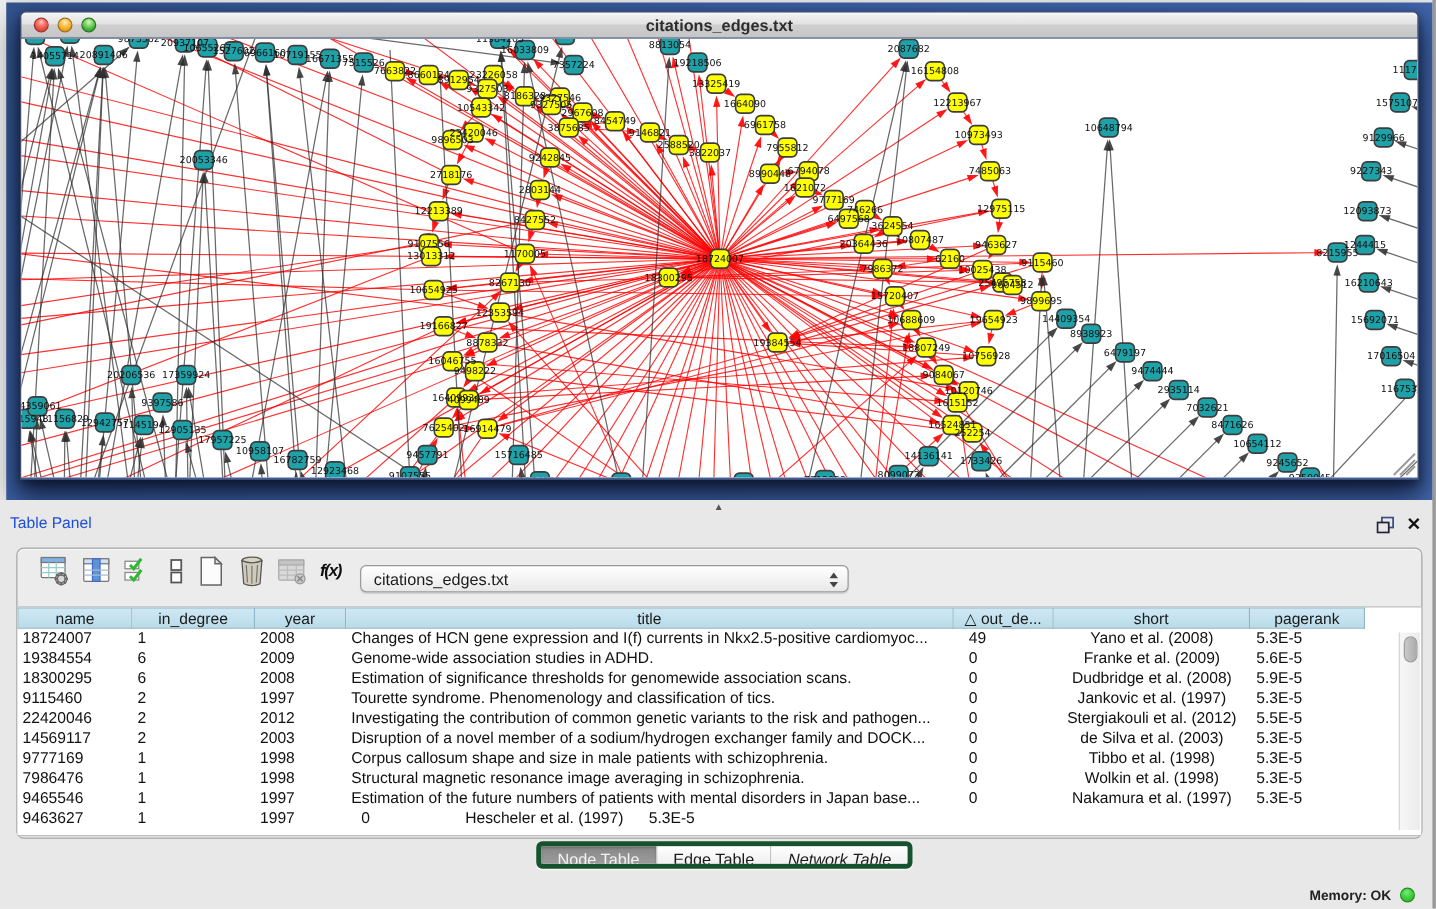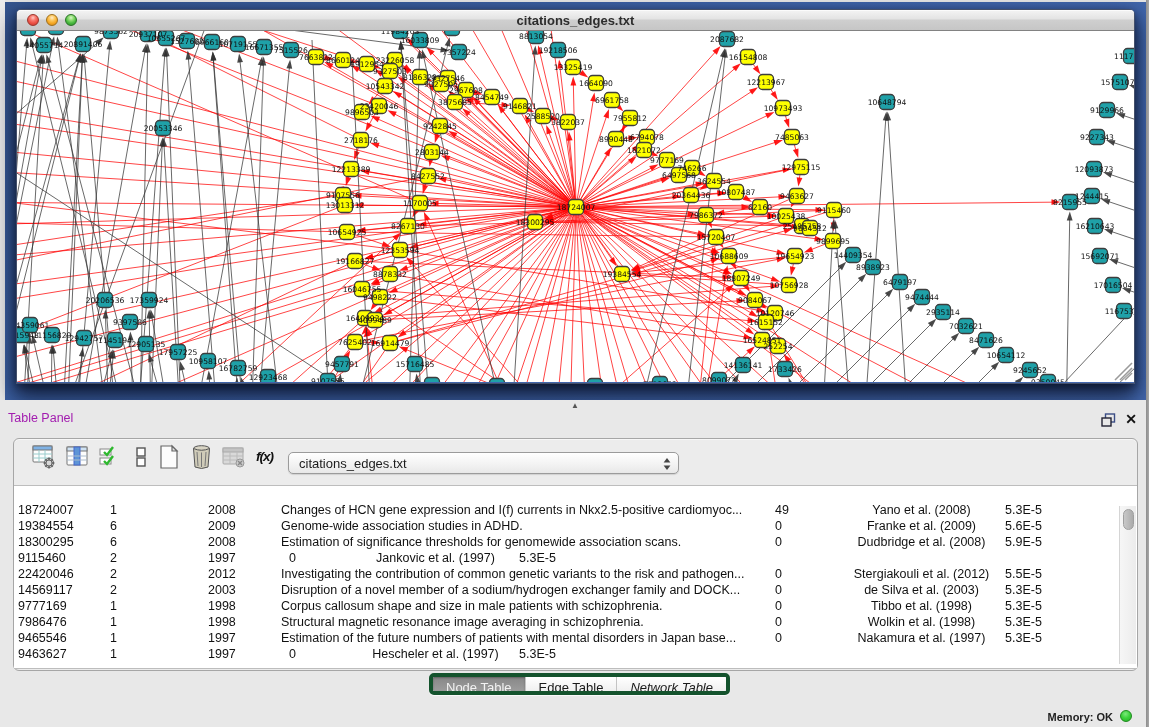--- a/index.html
+++ b/index.html
@@ -30,21 +30,21 @@
   .tl.yellow{ left:29px; background:radial-gradient(circle at 50% 28%, #ffeccb 0%, #fdca64 30%, #f6a824 62%, #cd831b 100%); border:1px solid #9e6f1d; }
   .tl.green { left:48px; background:radial-gradient(circle at 50% 28%, #d8f5c8 0%, #8edc72 30%, #47b83d 62%, #2f8c2c 100%); border:1px solid #2a7327; }
 
   .canvas { position:absolute; left:0; top:21px; width:1117px; height:351px; background:#ffffff; overflow:hidden; }
   .canvas svg { display:block; }
   .resize-grip { position:absolute; right:1px; bottom:1px; width:22px; height:22px; }
 
   
   .table-panel { position:absolute; left:0; top:400px; width:1146px; height:327px; background:#e8e8e8; }
   .tp-header { position:absolute; left:0; top:3px; width:100%; height:29px; }
-  .tp-title { position:absolute; left:8px; top:8px; font-size:12.5px; color:#a21caf; }
+  .tp-title { position:absolute; left:8px; top:8px; font-size:12.5px; color:#1d4ed8; }
   .tp-float { position:absolute; left:1101px; top:10px; width:15px; height:14px; }
   .tp-close { position:absolute; left:1123px; top:7px; width:16px; height:18px; font-size:14px;
               font-weight:bold; color:#111; line-height:18px; text-align:center; }
   .splitter-caret { position:absolute; left:569px; top:-1px; width:12px; height:7px; font-size:8px;
                     color:#555; line-height:7px; text-align:center; }
 
   .tp-body { position:absolute; left:13px; top:38px; width:1125px; height:233px;
              background:#ececec; border:1px solid #a6a6a6; border-radius:6px;
              box-shadow:inset 0 1px 0 rgba(255,255,255,0.6); }
 
@@ -1160,20 +1160,29 @@
       <div class="dropdown">
         <span class="dropdown-text">citations_edges.txt</span>
         <svg class="dropdown-stepper" viewBox="0 0 10 20">
           <path d="M5 4 L8.4 8.5 L1.6 8.5 Z" fill="#444"></path>
           <path d="M5 16 L8.4 11.5 L1.6 11.5 Z" fill="#444"></path>
         </svg>
       </div>
     </div>
 
     <div class="tablewrap">
+      <div class="thead" id="thead">
+          <div class="th" style="width: 92px;">name</div>
+          <div class="th" style="width: 98px;">in_degree</div>
+          <div class="th" style="width: 73px;">year</div>
+          <div class="th" style="width: 486px;">title</div>
+          <div class="th" style="width: 80px;">△ out_de...</div>
+          <div class="th" style="width: 157px;">short</div>
+          <div class="th" style="width: 92px;">pagerank</div>
+        </div>
       <div class="tbody" id="tbody">
           <div class="tr">
             <div class="td left" style="width: 92px; padding-left: 4px;">18724007</div>
             <div class="td left" style="width: 98px; padding-left: 4px;">1</div>
             <div class="td left" style="width: 73px; padding-left: 4px;">2008</div>
             <div class="td left" style="width: 486px; padding-left: 4px;">Changes of HCN gene expression and I(f) currents in Nkx2.5-positive cardiomyoc...</div>
             <div class="td left" style="width: 80px; padding-left: 12px;">49</div>
             <div class="td center" style="width: 157px;">Yano et al. (2008)</div>
             <div class="td left" style="width: 92px; padding-left: 5px;">5.3E-5</div>
           </div>
@@ -1192,20 +1201,21 @@
             <div class="td left" style="width: 73px; padding-left: 4px;">2008</div>
             <div class="td left" style="width: 486px; padding-left: 4px;">Estimation of significance thresholds for genomewide association scans.</div>
             <div class="td left" style="width: 80px; padding-left: 12px;">0</div>
             <div class="td center" style="width: 157px;">Dudbridge et al. (2008)</div>
             <div class="td left" style="width: 92px; padding-left: 5px;">5.9E-5</div>
           </div>
           <div class="tr">
             <div class="td left" style="width: 92px; padding-left: 4px;">9115460</div>
             <div class="td left" style="width: 98px; padding-left: 4px;">2</div>
             <div class="td left" style="width: 73px; padding-left: 4px;">1997</div>
+            <div class="td left" style="width: 486px; padding-left: 4px;">Tourette syndrome. Phenomenology and classification of tics.</div>
             <div class="td left" style="width: 80px; padding-left: 12px;">0</div>
             <div class="td center" style="width: 157px;">Jankovic et al. (1997)</div>
             <div class="td left" style="width: 92px; padding-left: 5px;">5.3E-5</div>
           </div>
           <div class="tr">
             <div class="td left" style="width: 92px; padding-left: 4px;">22420046</div>
             <div class="td left" style="width: 98px; padding-left: 4px;">2</div>
             <div class="td left" style="width: 73px; padding-left: 4px;">2012</div>
             <div class="td left" style="width: 486px; padding-left: 4px;">Investigating the contribution of common genetic variants to the risk and pathogen...</div>
             <div class="td left" style="width: 80px; padding-left: 12px;">0</div>

